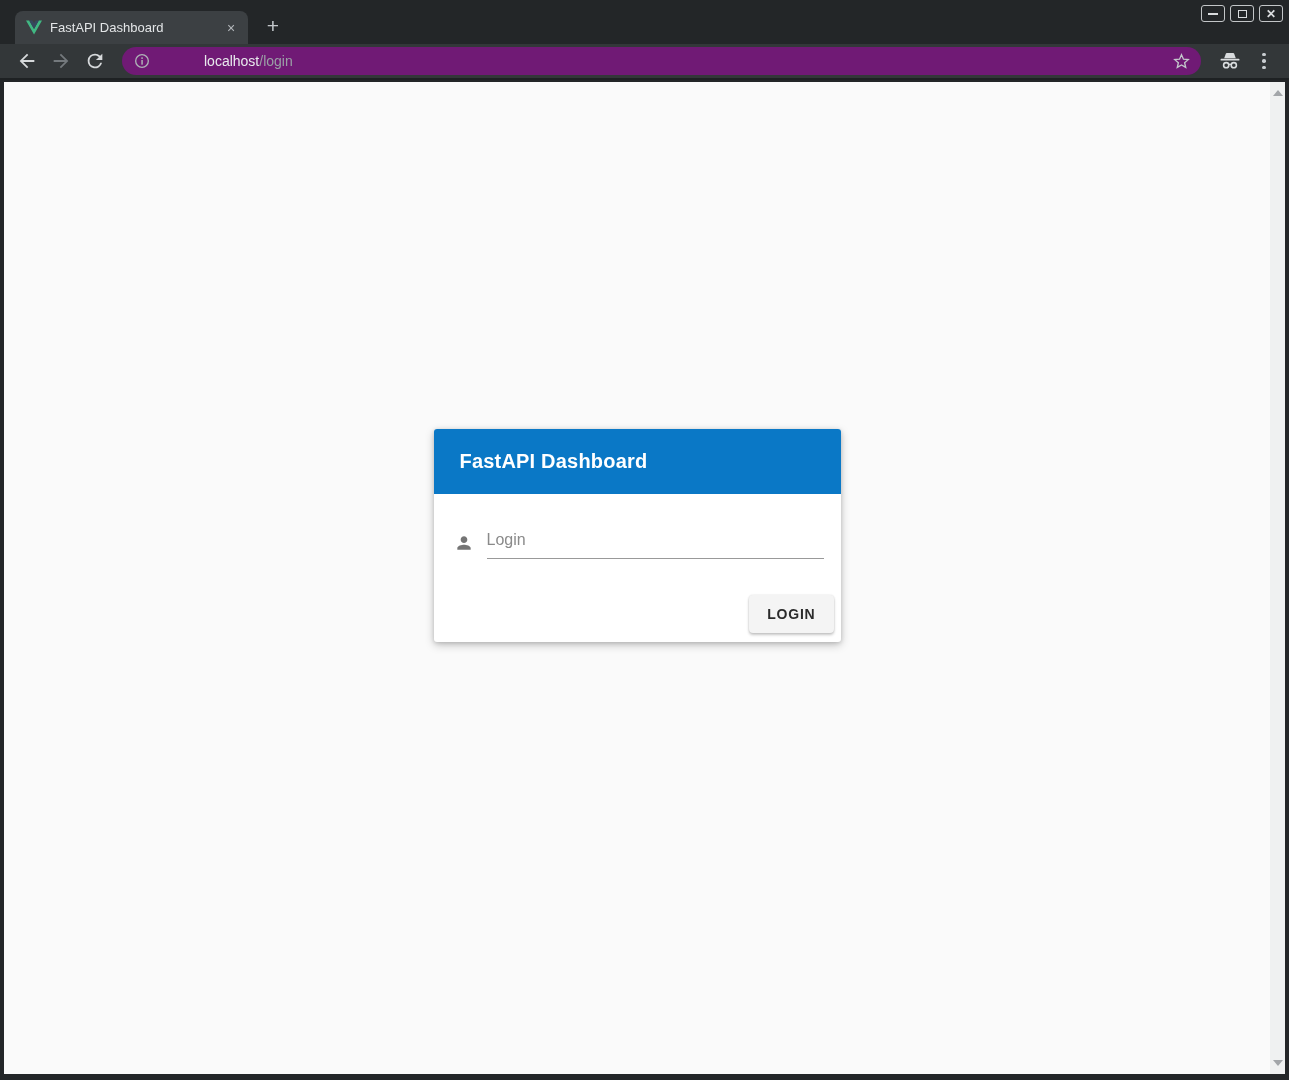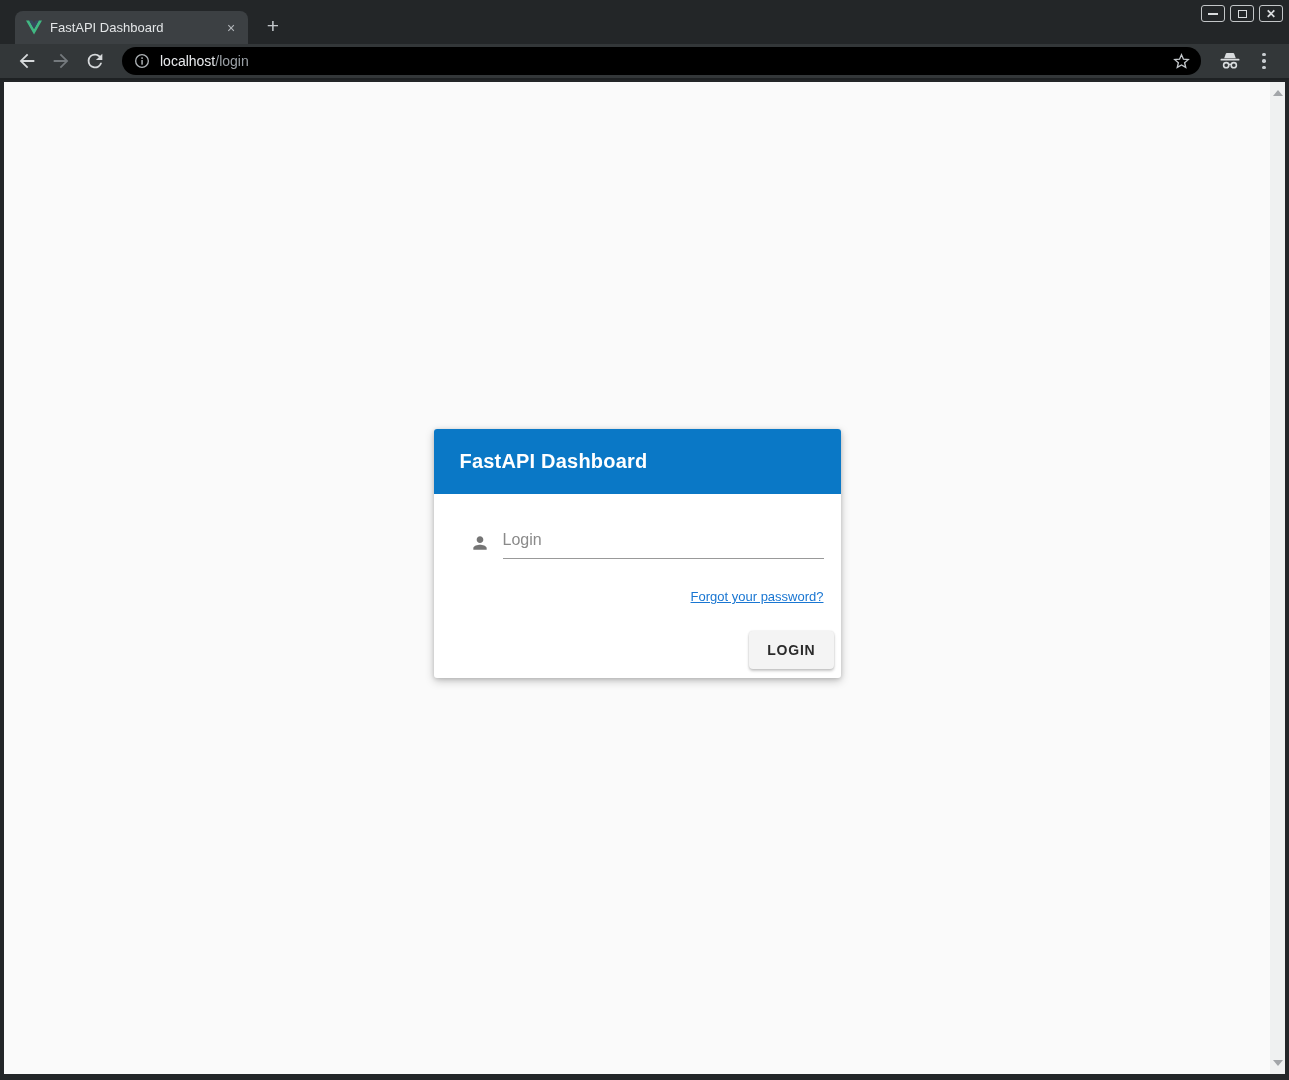--- a/index.html
+++ b/index.html
@@ -46,22 +46,22 @@
   
   .toolbar {
     position: absolute; top: 44px; left: 0; right: 0; height: 36px;
     background: #333739; border-bottom: 2px solid #1e2123;
     display: flex; align-items: center; padding: 0 10px;
   }
   .nav-icon { width: 22px; height: 22px; margin: 0 6px; flex: 0 0 auto; cursor: pointer; }
   .nav-icon svg { width: 100%; height: 100%; }
 
   .omnibox {
-    flex: 1; height: 28px; margin: 0 10px; background: #000000; border-radius: 14px;
-    display: flex; align-items: center; padding: 0 10px 0 12px; min-width: 0; cursor: text;
+    flex: 1; height: 28px; margin: 0 10px; background: #701a75; border-radius: 14px;
+    display: flex; align-items: center; padding: 0 10px 0 12px; min-width: 0; cursor: text; gap: 44px;
   }
   .omni-info { width: 16px; height: 16px; margin-right: 10px; flex: 0 0 auto; }
   .omni-url { font-size: 14px; white-space: nowrap; }
   .omni-host { color: #e8eaed; }
   .omni-path { color: #9aa0a6; }
   .omni-spacer { flex: 1; }
   .omni-star { width: 19px; height: 19px; flex: 0 0 auto; cursor: pointer; }
 
   .tb-right-icon { width: 24px; height: 24px; margin: 0 7px; flex: 0 0 auto; cursor: pointer; }
   .kebab { display: flex; flex-direction: column; align-items: center; justify-content: center; gap: 3px; width: 18px; height: 24px; margin: 0 6px; cursor: pointer; }
@@ -93,21 +93,21 @@
     position: relative; width: 407px; margin: 347px auto 0;
     background: #ffffff; border-radius: 3px;
     box-shadow: 0 3px 10px rgba(0,0,0,0.22), 0 1px 4px rgba(0,0,0,0.15);
   }
   .card-header {
     height: 65px; border-radius: 3px 3px 0 0;
     display: flex; align-items: center; padding-left: 26px;
   }
   .card-title { color: #ffffff; font-size: 20px; font-weight: bold; letter-spacing: 0.2px; }
 
-  .card-body { padding: 33px 17px 9px 36px; }
+  .card-body { padding: 33px 17px 9px 20px; }
 
   .field-row { display: flex; align-items: flex-end; margin-bottom: 36px; }
   .field-icon { width: 20px; height: 20px; margin-right: 13px; margin-bottom: 6px; flex: 0 0 auto; }
   .field-input {
     flex: 1; border: none; outline: none; background: transparent;
     border-bottom: 1px solid #999999; font-family: "Liberation Sans", sans-serif;
     font-size: 16px; color: #333; padding: 4px 0 9px 0;
   }
   .field-input::placeholder { color: #8a8a8a; opacity: 1; }
 
@@ -205,23 +205,20 @@
         <div class="card-body">
 
           <div class="field-row">
             <svg class="field-icon" viewBox="0 0 24 24">
               <path fill="#757575" d="M12 12c2.21 0 4-1.79 4-4s-1.79-4-4-4-4 1.79-4 4 1.79 4 4 4zm0 2c-2.67 0-8 1.34-8 4v2h16v-2c0-2.66-5.33-4-8-4z"></path>
             </svg>
             <input class="field-input" type="text" placeholder="Login" style="">
           </div>
 
 
-          <div class="forgot-row">
-            <a class="forgot-link" href="#" style="color: rgb(25, 118, 210);">Forgot your password?</a>
-          </div>
 
           <div class="button-row">
             <button class="login-btn">LOGIN</button>
           </div>
 
         </div>
       </div>
 
     </div>
 

